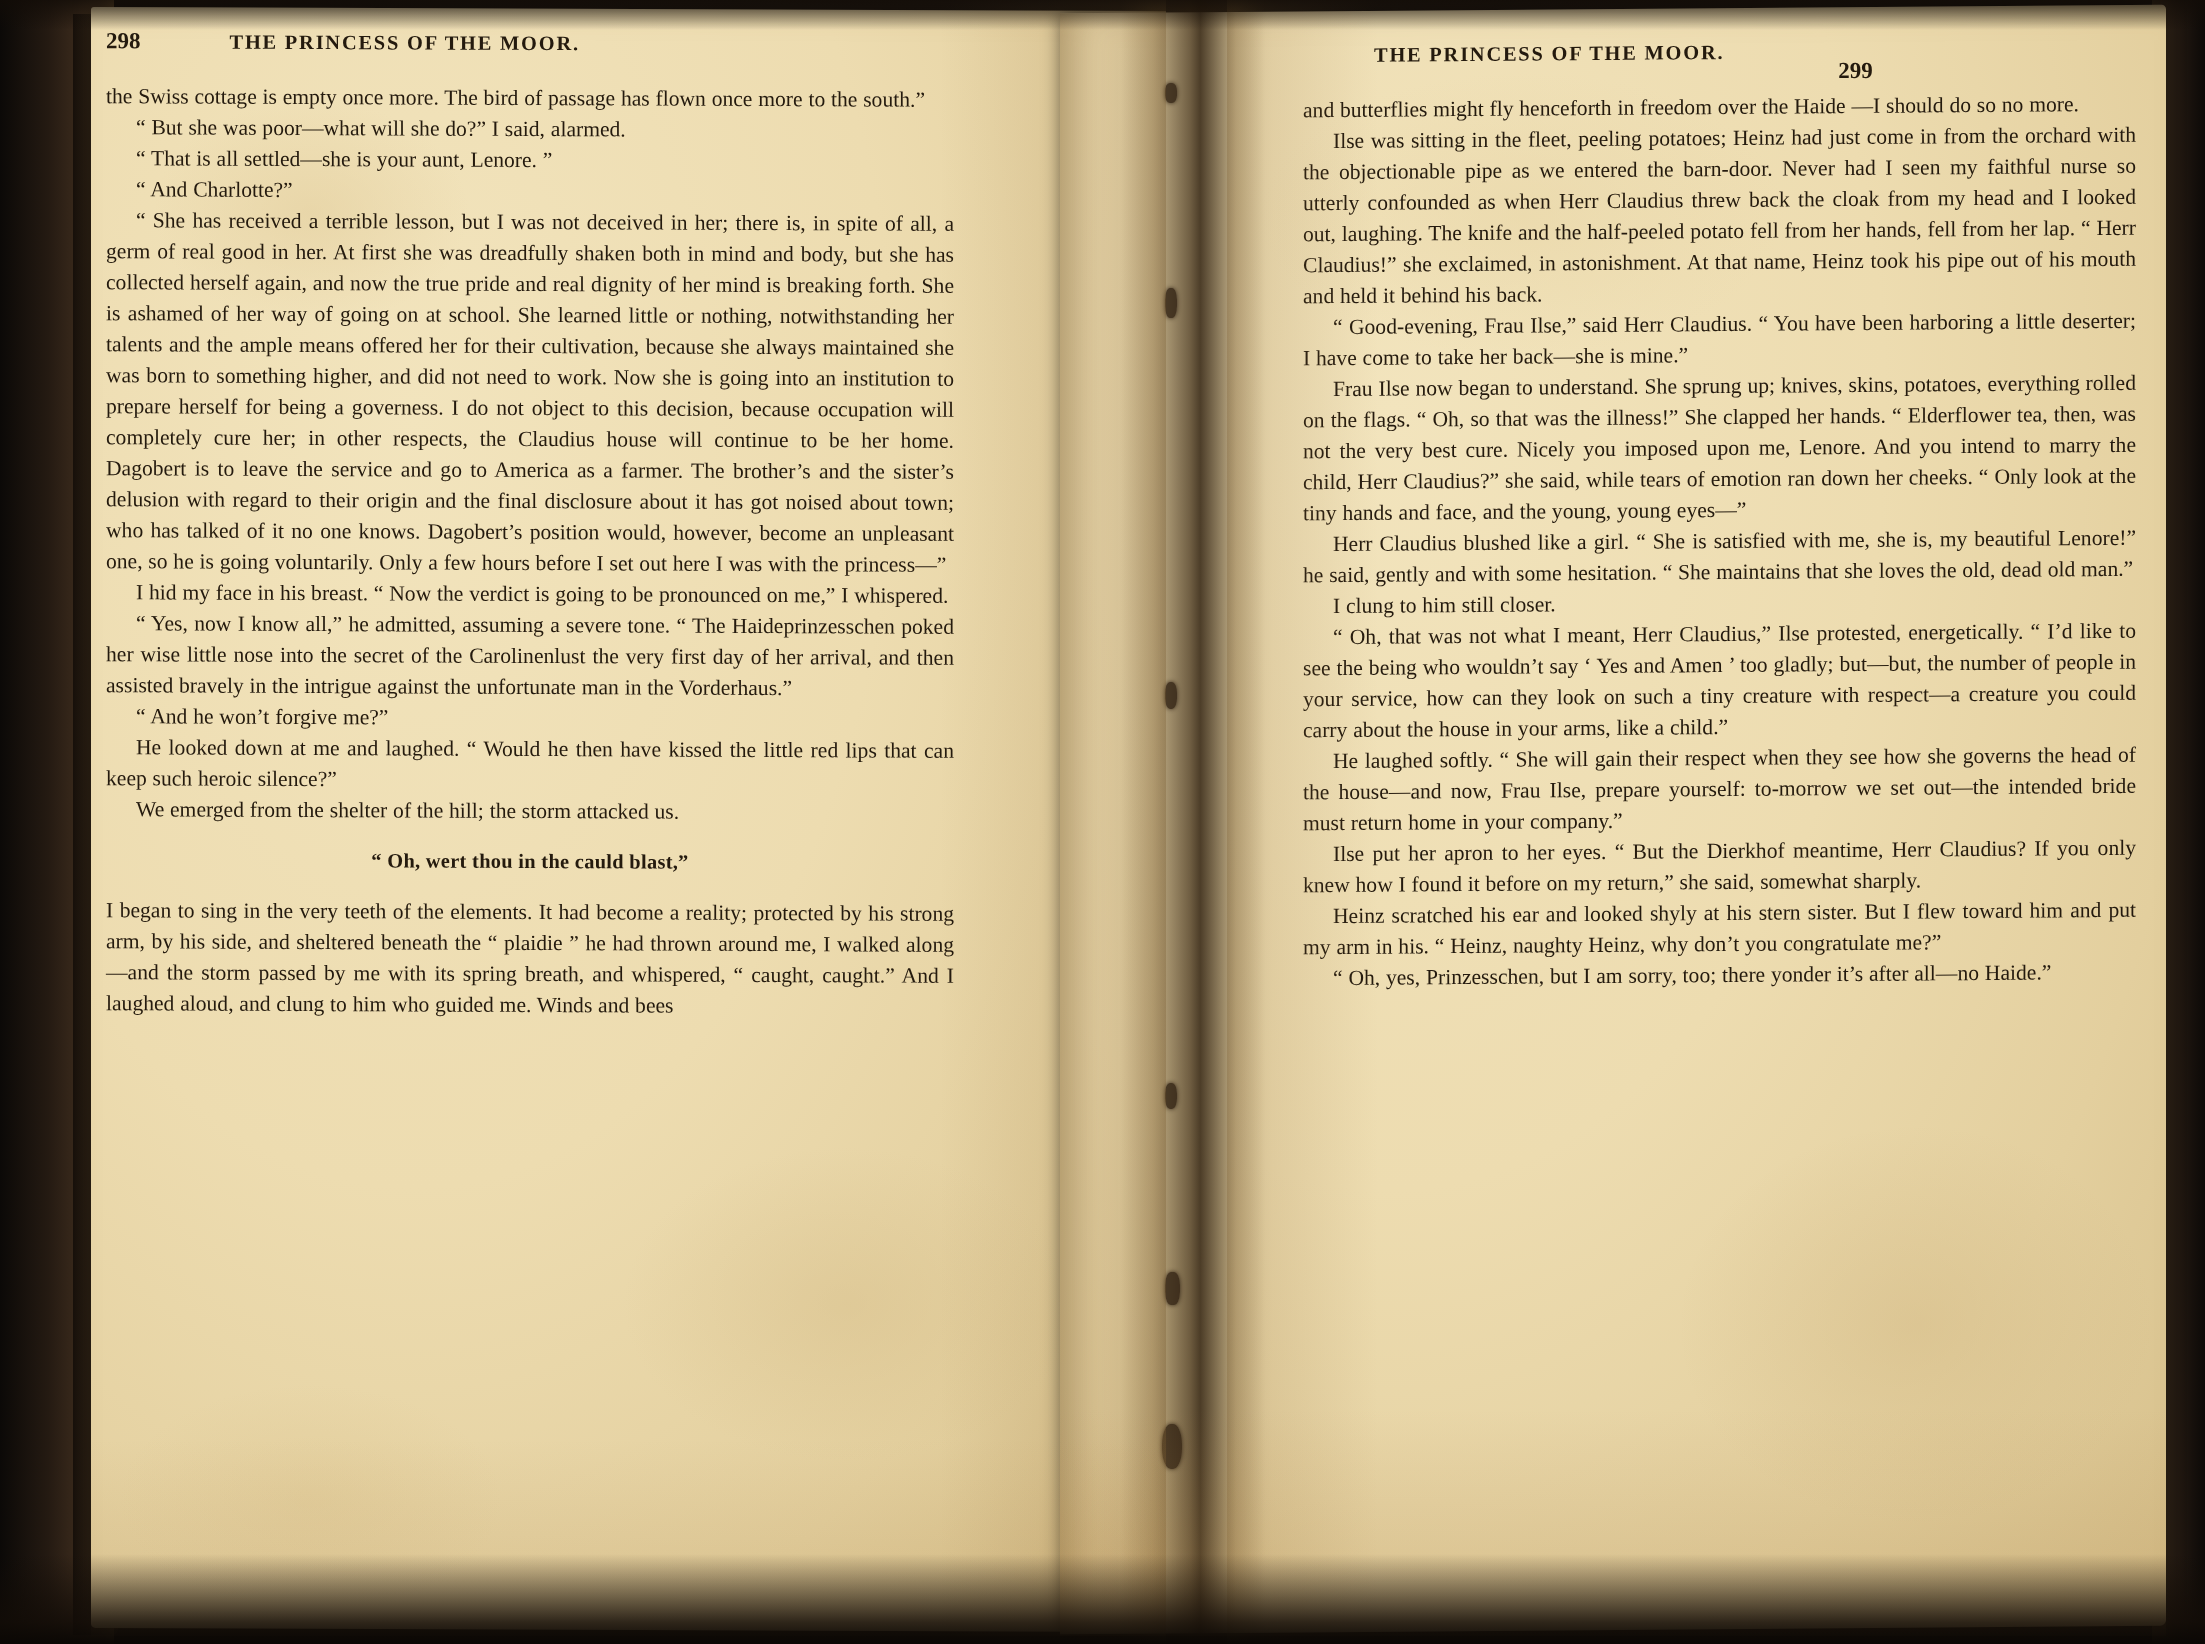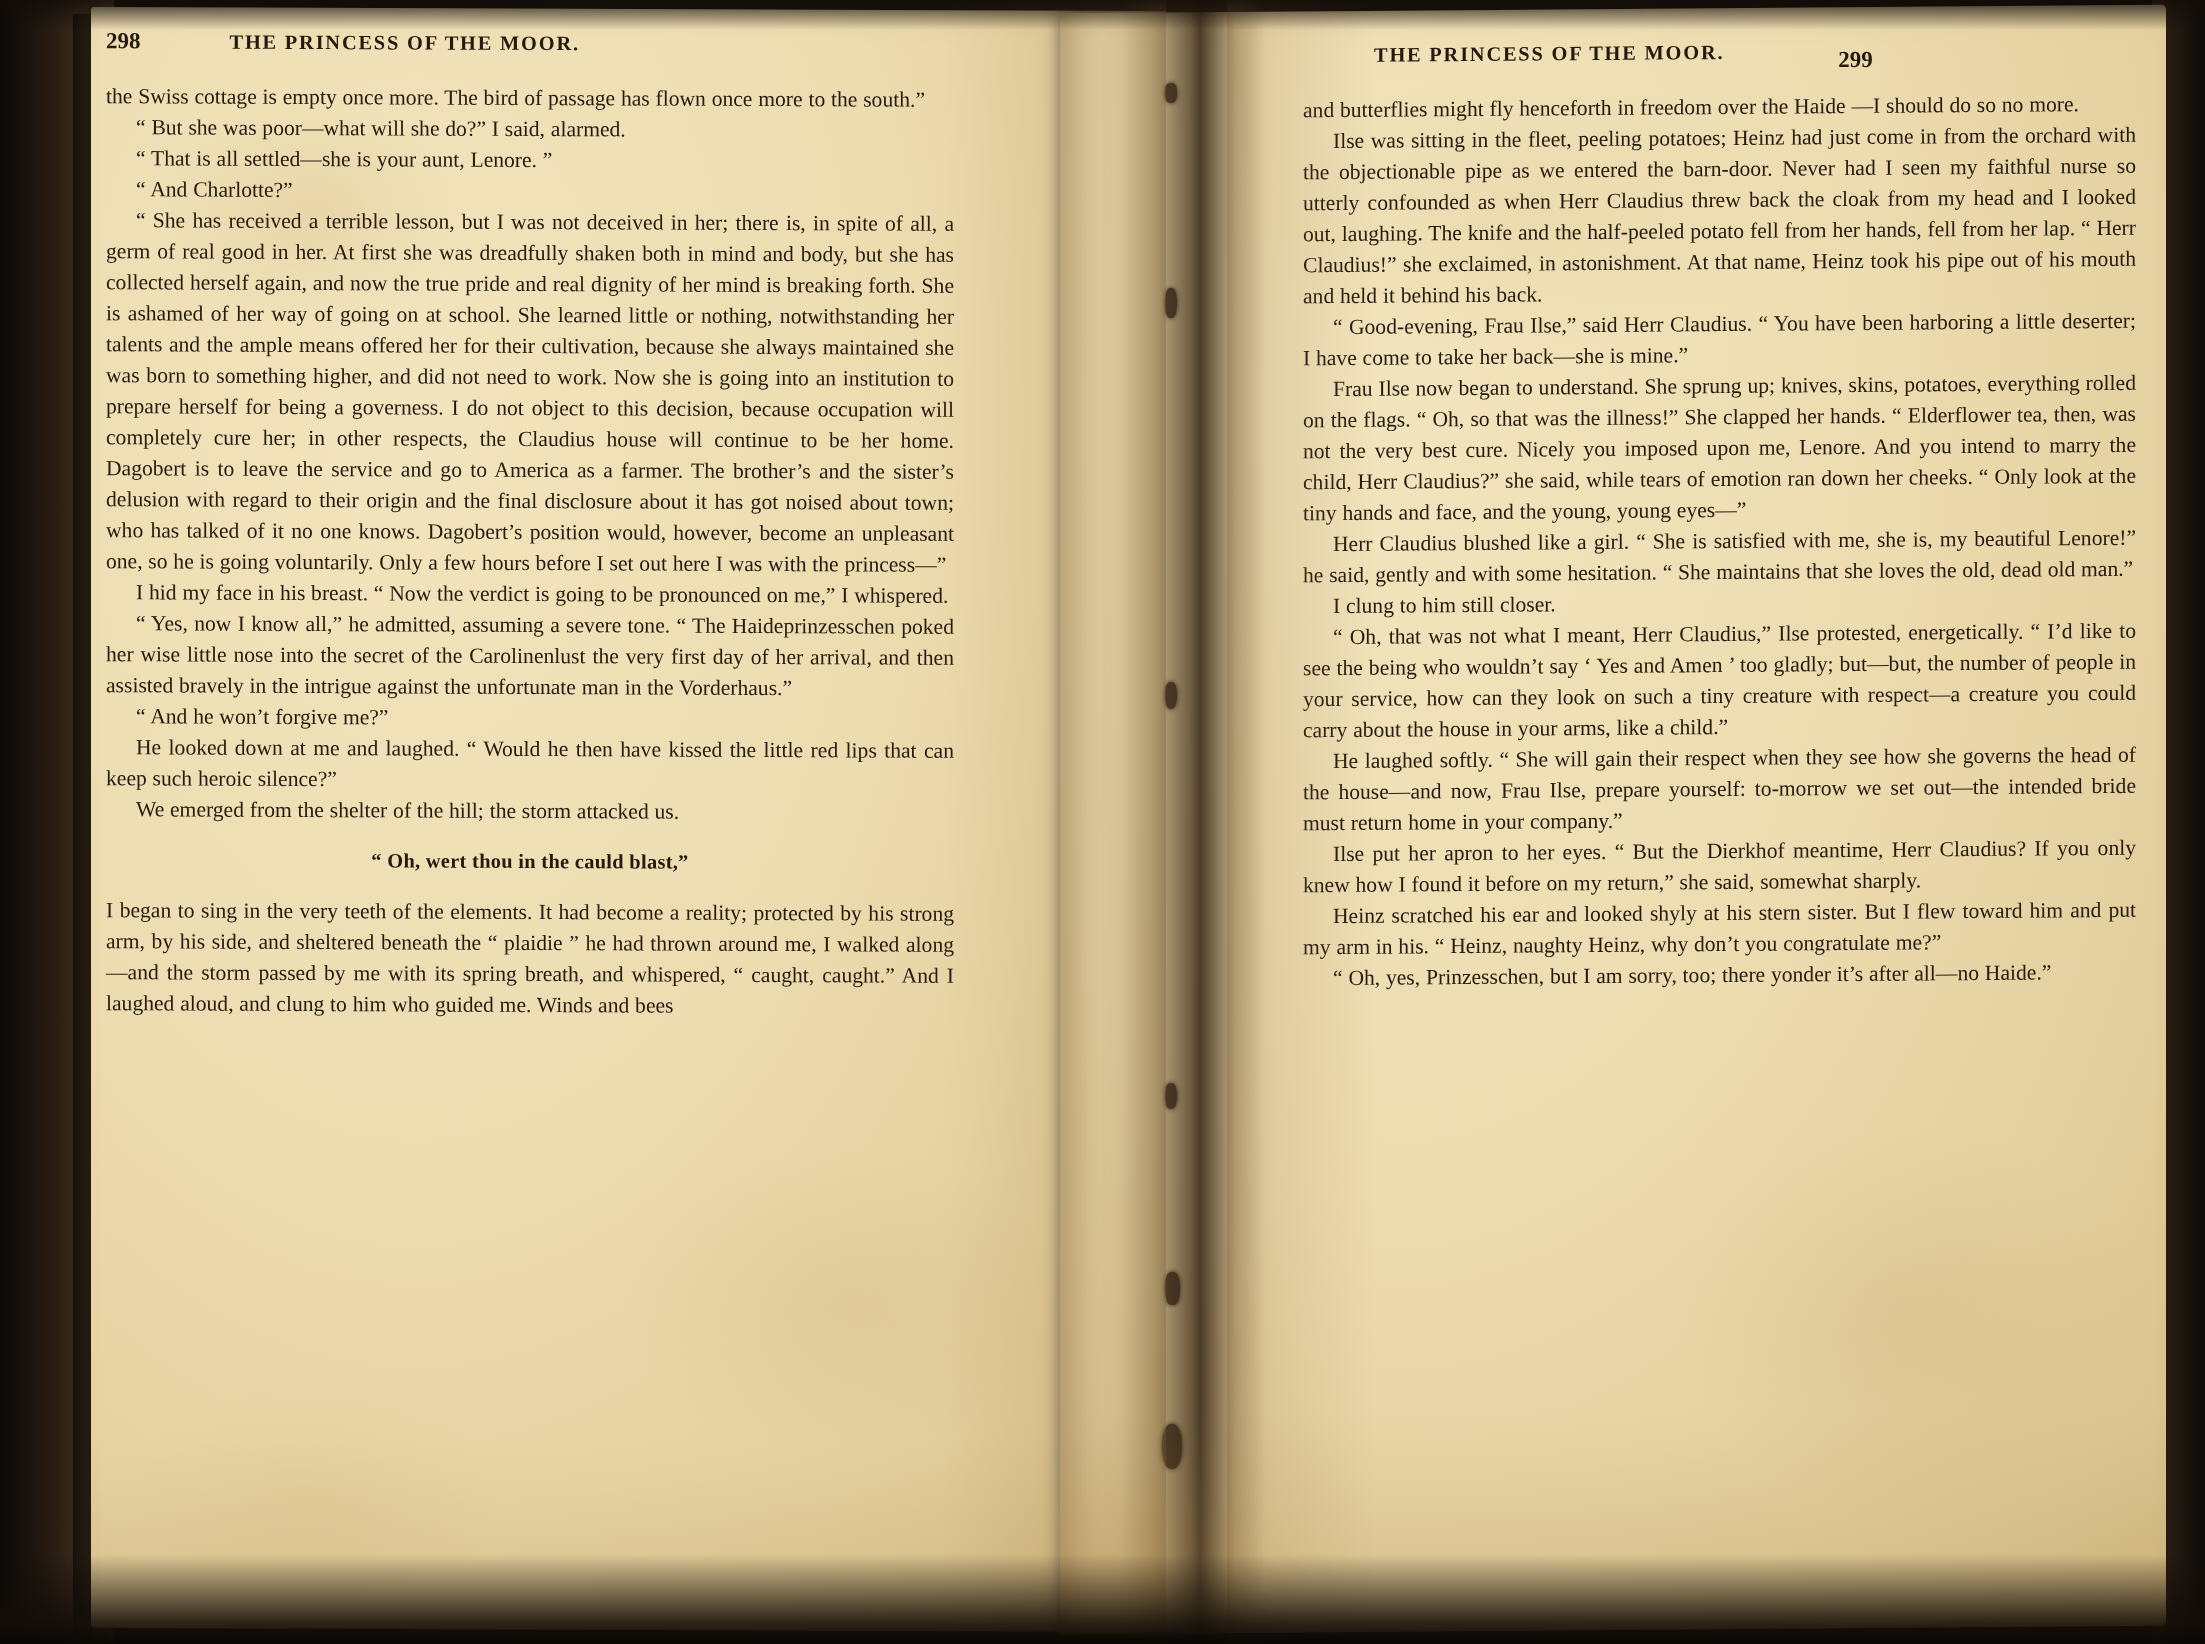--- a/index.html
+++ b/index.html
@@ -175,21 +175,21 @@
   }
   #right-head {
     justify-content: flex-start;
   }
   #right-head .title {
     margin-left: 71px;
   }
   #right-head .folio {
     margin-left: 114px;
     position: relative;
-    top: 9px;
+    top: 20px;
   }
 
   p.body {
     margin: 0;
     font-size: 21.6px;
     line-height: 31px;
     text-align: justify;
     text-indent: 30px;
     word-spacing: 0.4px;
   }

